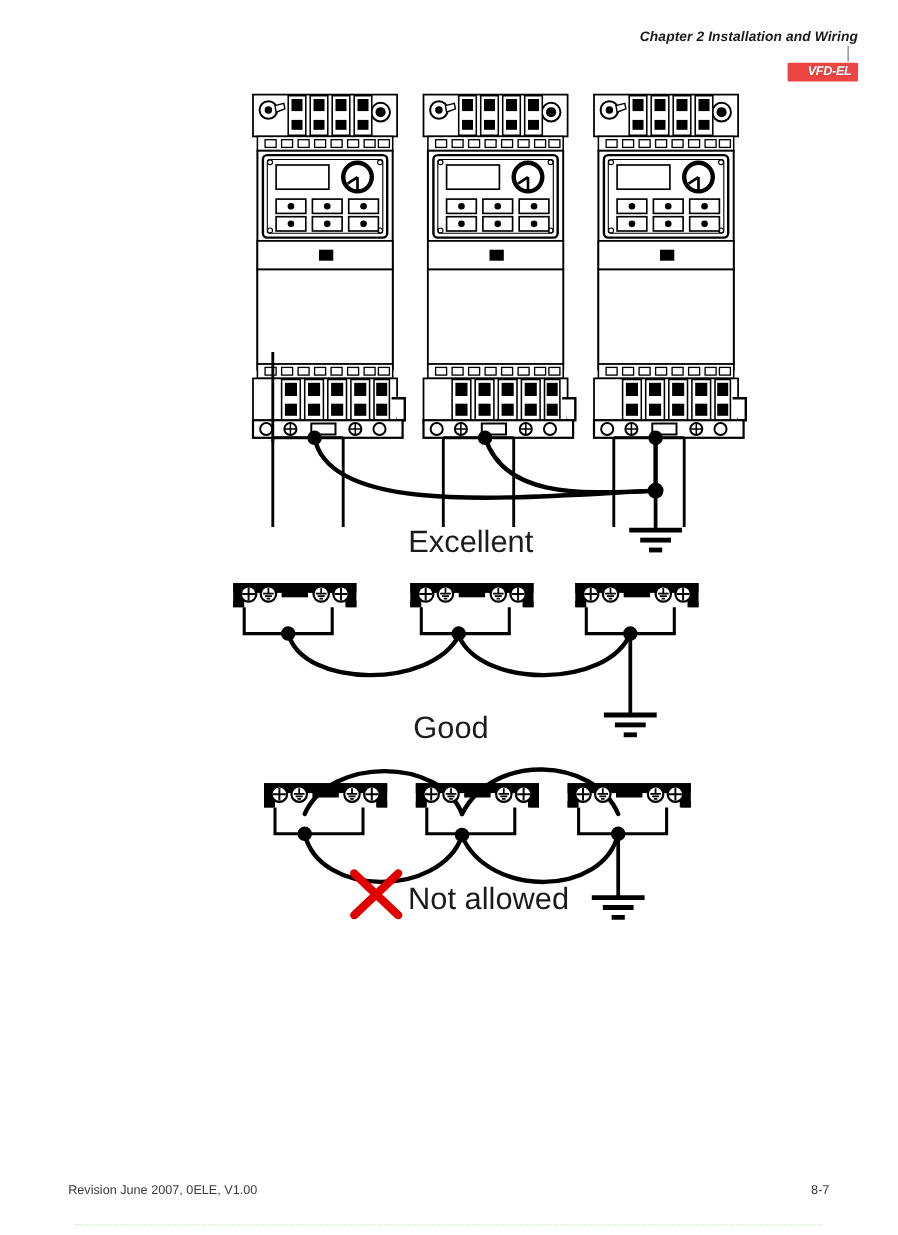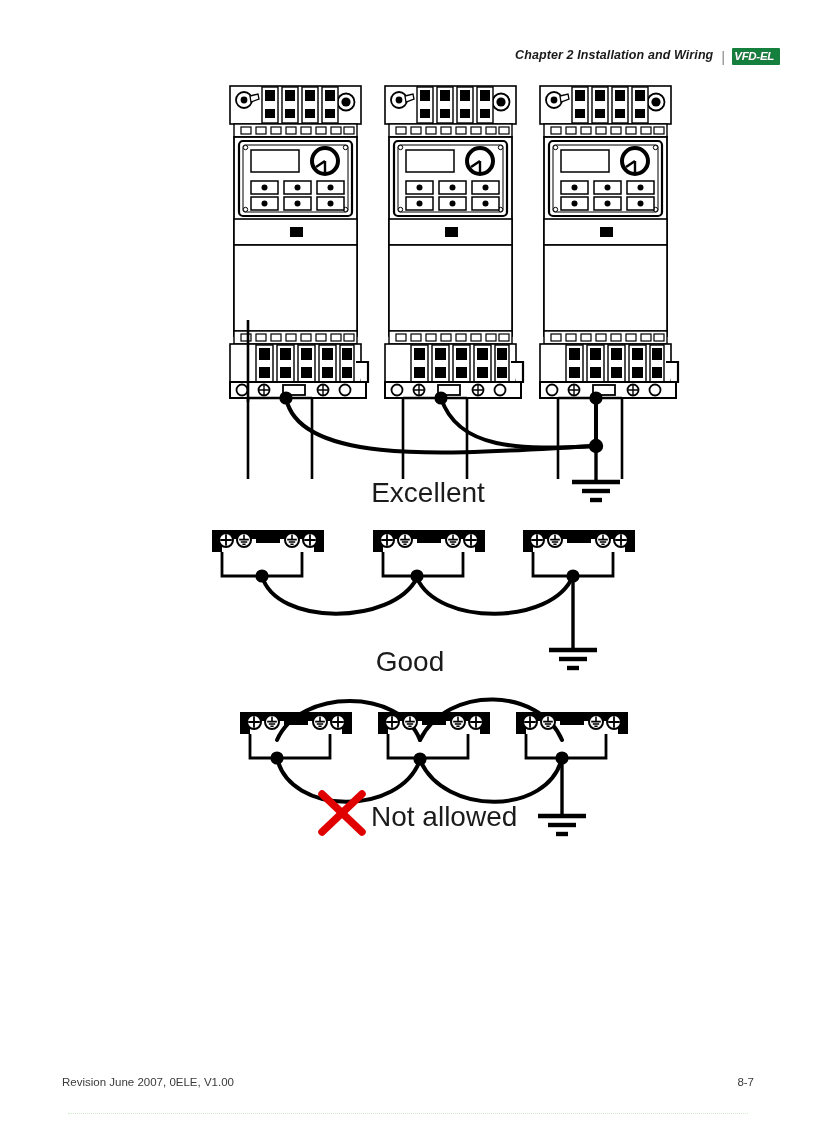--- a/index.html
+++ b/index.html
@@ -21,49 +21,50 @@
   }
 
   
   #header {
     position: absolute;
     left: 0;
     top: 48px;
     width: 816px;
     height: 26px;
     display: flex;
-    align-items: flex-start;
+    align-items: flex-end;
     justify-content: flex-end;
     padding-right: 36px;
     box-sizing: border-box;
+    flex-direction: column;
   }
   #header-title {
     font-size: 12.5px;
     font-weight: bold;
     font-style: italic;
     letter-spacing: 0.1px;
     color: #1a1a1a;
     white-space: nowrap;
   }
   #header-sep {
     margin: 0 7px 0 8px;
     color: #8d8d8d;
     font-size: 15px;
     font-weight: normal;
     font-style: normal;
   }
   #header-logo {
     display: inline-block;
-    background: #15803d;
+    background: #ef4444;
     color: #ffffff;
     font-size: 11.5px;
     font-weight: bold;
     font-style: italic;
     letter-spacing: -0.3px;
-    padding: 2px 6px 2px 2px;
+    padding: 2px 6px 2px 18px;
     border-radius: 1px;
     line-height: 13px;
     text-shadow: 0 0 1px rgba(80,80,80,0.85);
     white-space: nowrap;
   }
 
   
   #footer {
     position: absolute;
     left: 0;

